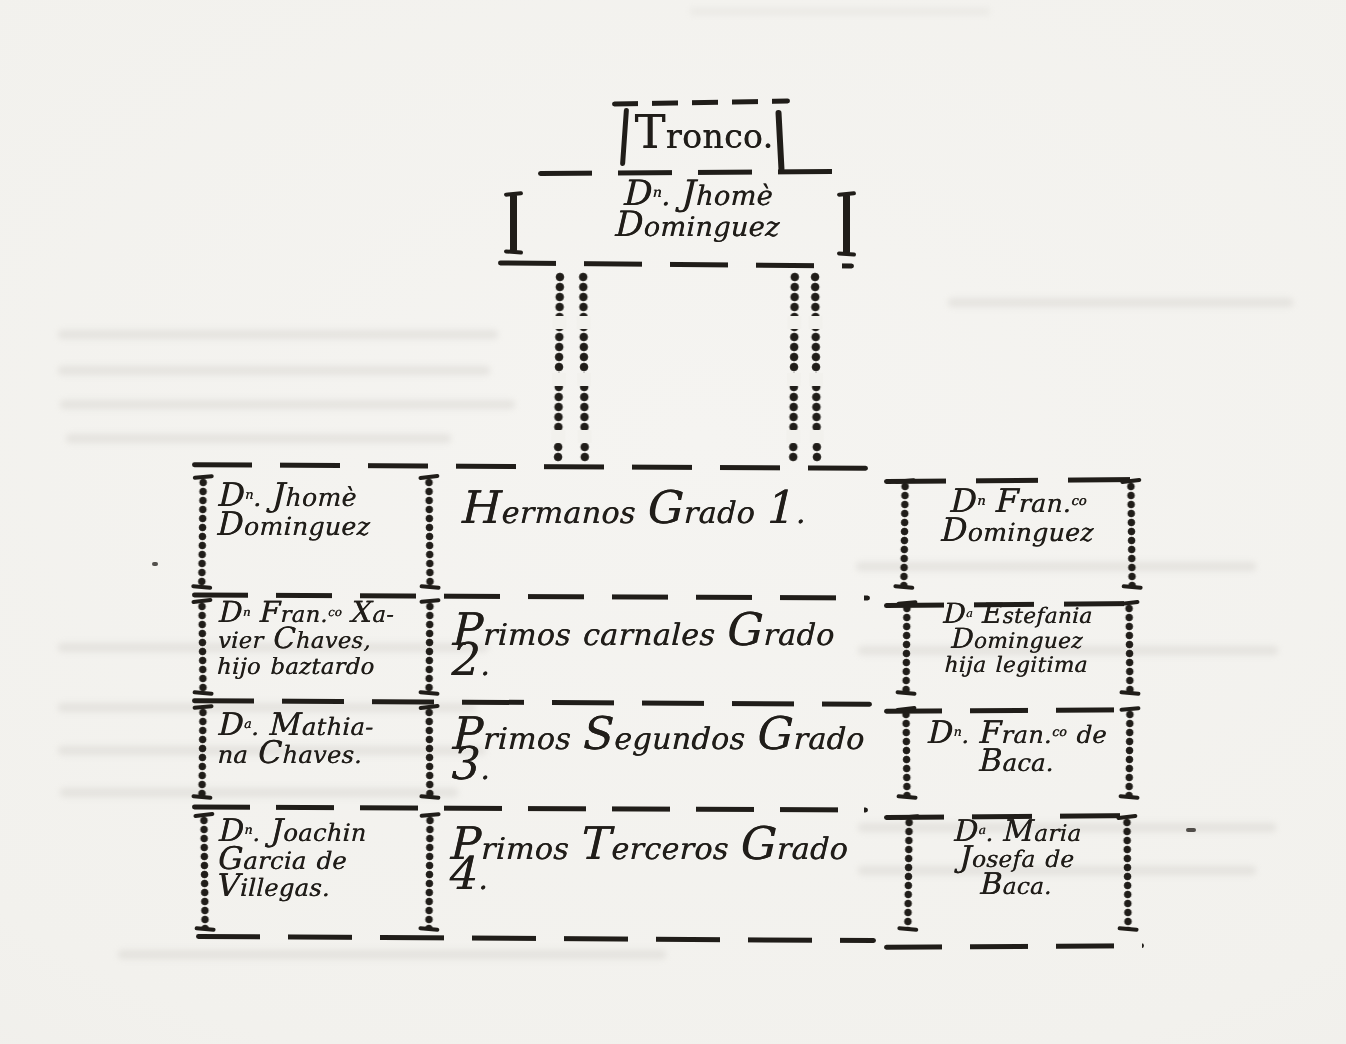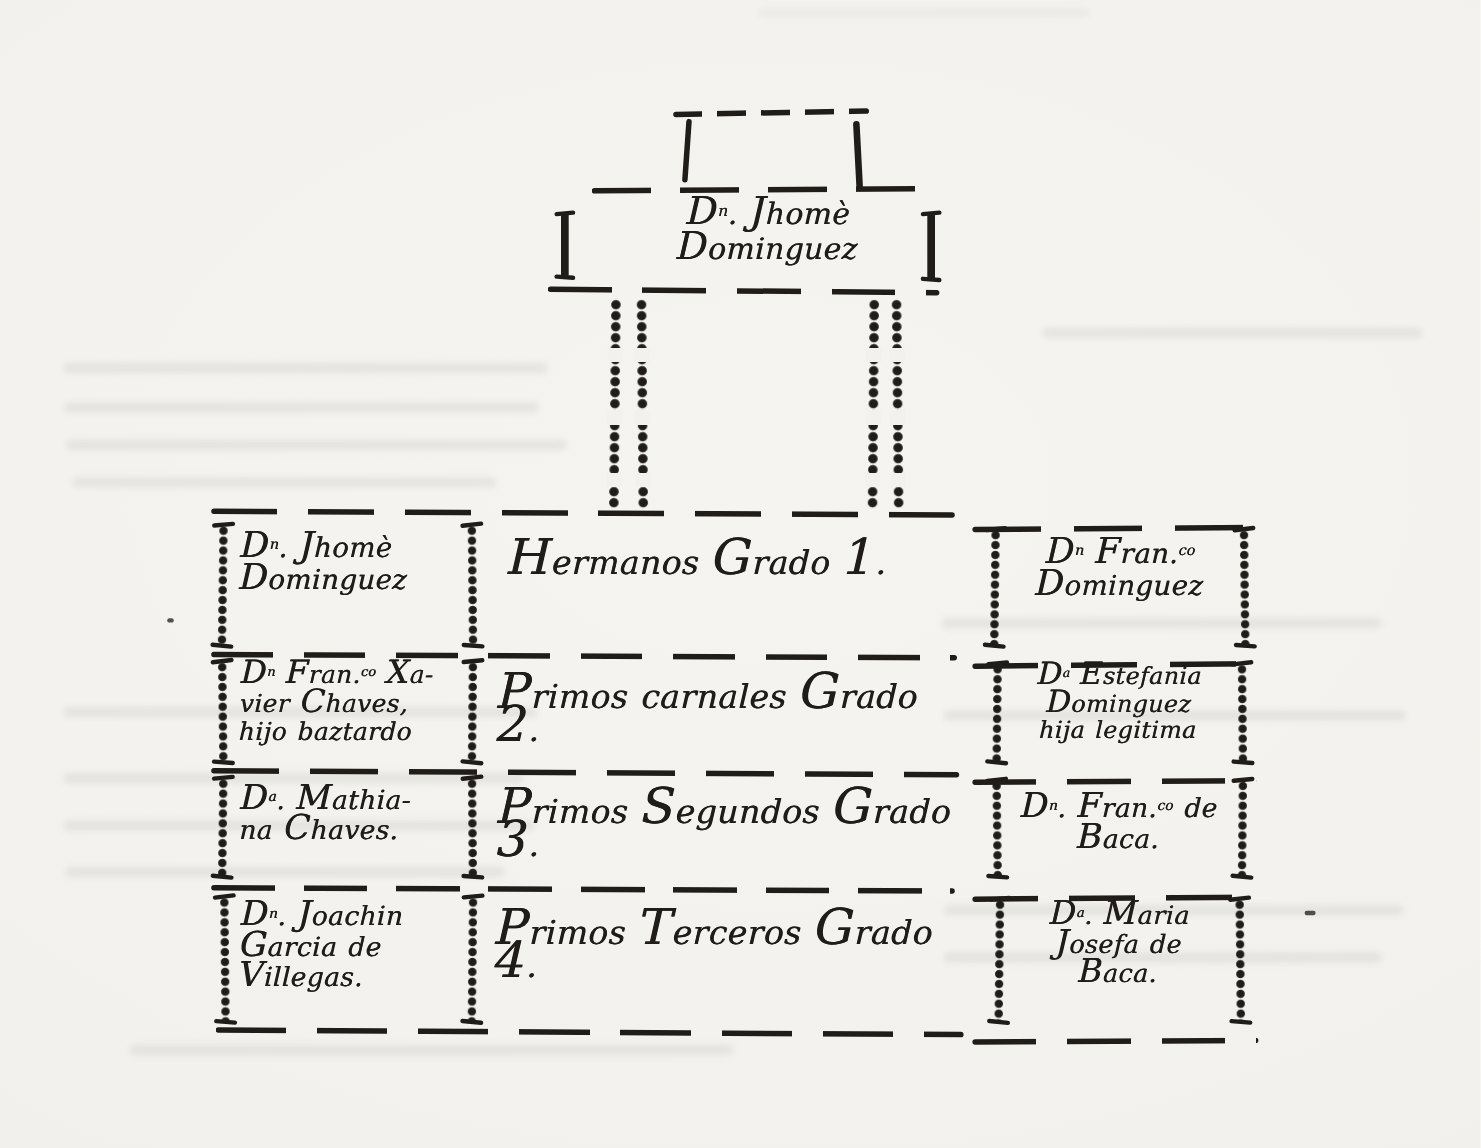--- a/index.html
+++ b/index.html
@@ -86,20 +86,21 @@
   <div class="ghost" style="left:60px;top:788px;width:398px;height:9px;"></div>
   <div class="ghost" style="left:858px;top:823px;width:418px;height:9px;"></div>
   <div class="ghost" style="left:858px;top:866px;width:398px;height:9px;"></div>
   <div class="ghost" style="left:118px;top:950px;width:548px;height:9px;"></div>
   <div class="speck" style="left:152px;top:562px;width:6px;height:4px;"></div>
   <div class="speck" style="left:1186px;top:828px;width:10px;height:4px;"></div>
 
   <div class="dash" style="left:612px;top:100px;width:178px;--d:26px;--c:40px;transform:rotate(-1deg);"></div>
   <div class="stroke" style="left:622px;top:108px;width:5px;height:58px;transform:rotate(4deg);"></div>
   <div class="stroke" style="left:777px;top:110px;width:6px;height:62px;transform:rotate(-3deg);"></div>
+  <div class="hand tronco-text tcenter" style="left:628px;top:118px;width:152px;font-size:33px;"><span class="cap">T</span>ronco.</div>
 
   <div class="dash" style="left:538px;top:170px;width:296px;--d:54px;--c:80px;transform:rotate(-.4deg);"></div>
   <div class="ibar" style="left:510px;top:194px;height:58px;"></div>
   <div class="ibar" style="left:843px;top:194px;height:60px;"></div>
   <div class="hand name tcenter" style="left:552px;top:180px;width:292px;font-size:27px;">
     <div class="ln"><span class="cap">D</span><sup>n</sup>. <span class="cap">J</span>homè</div>
     <div class="ln"><span class="cap">D</span>ominguez</div>
   </div>
   <div class="dash" style="left:498px;top:262px;width:356px;--d:58px;--c:86px;transform:rotate(.5deg);"></div>
 

